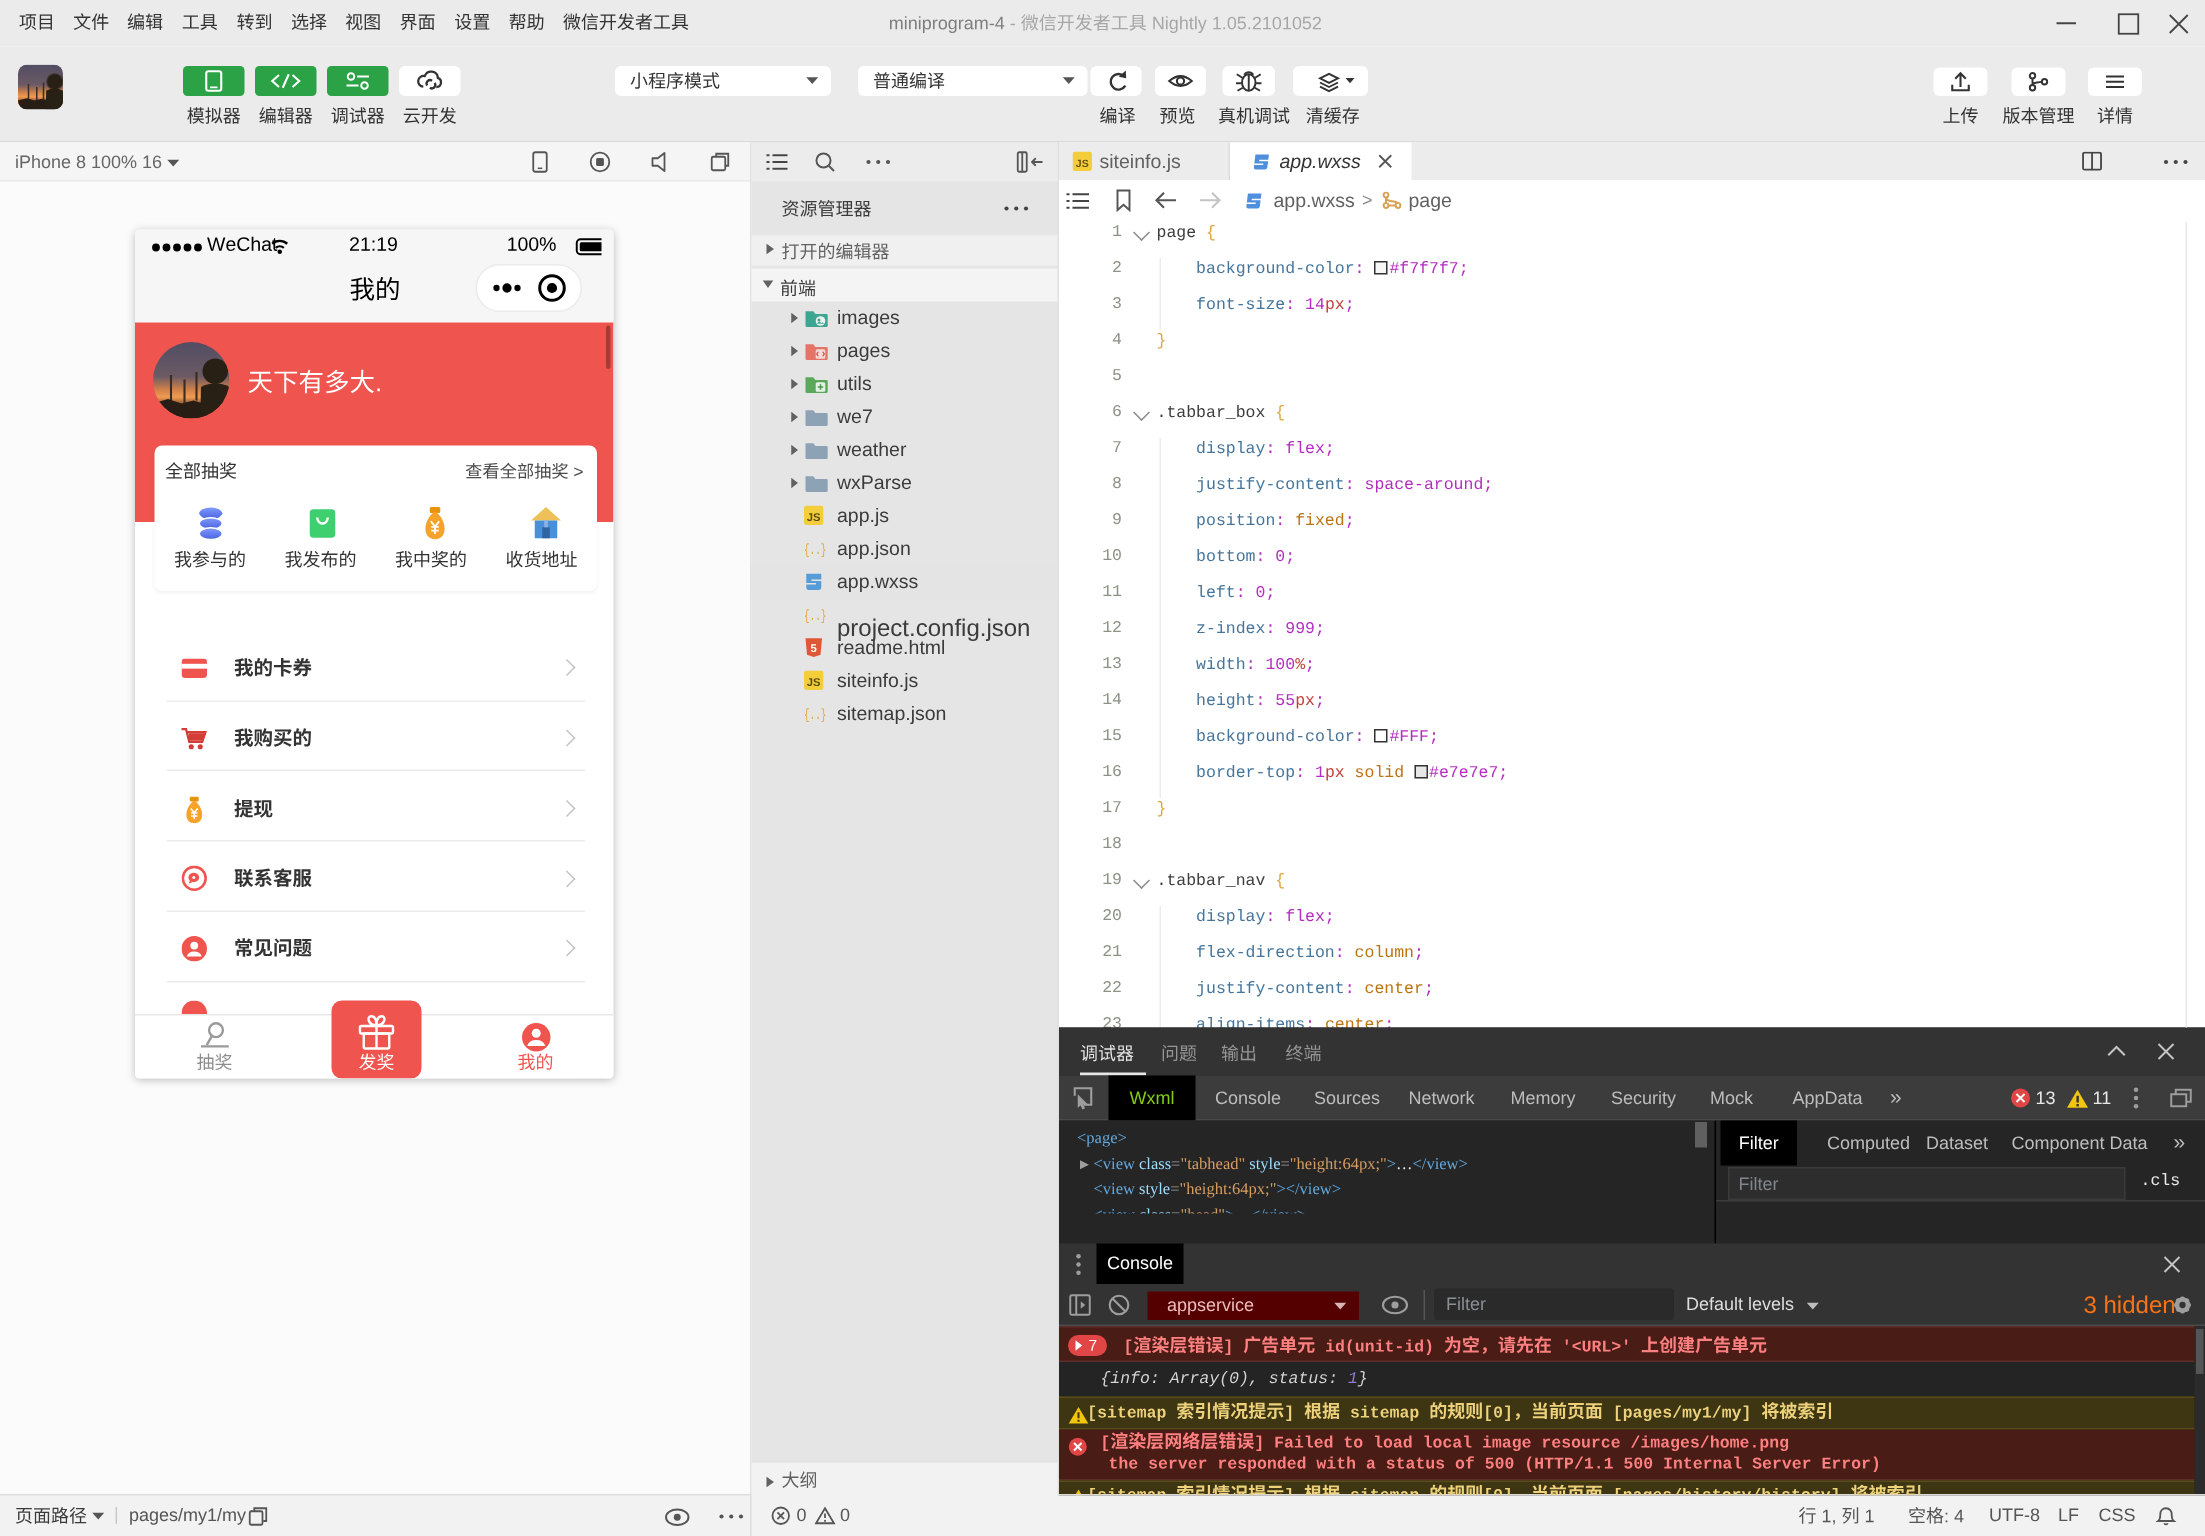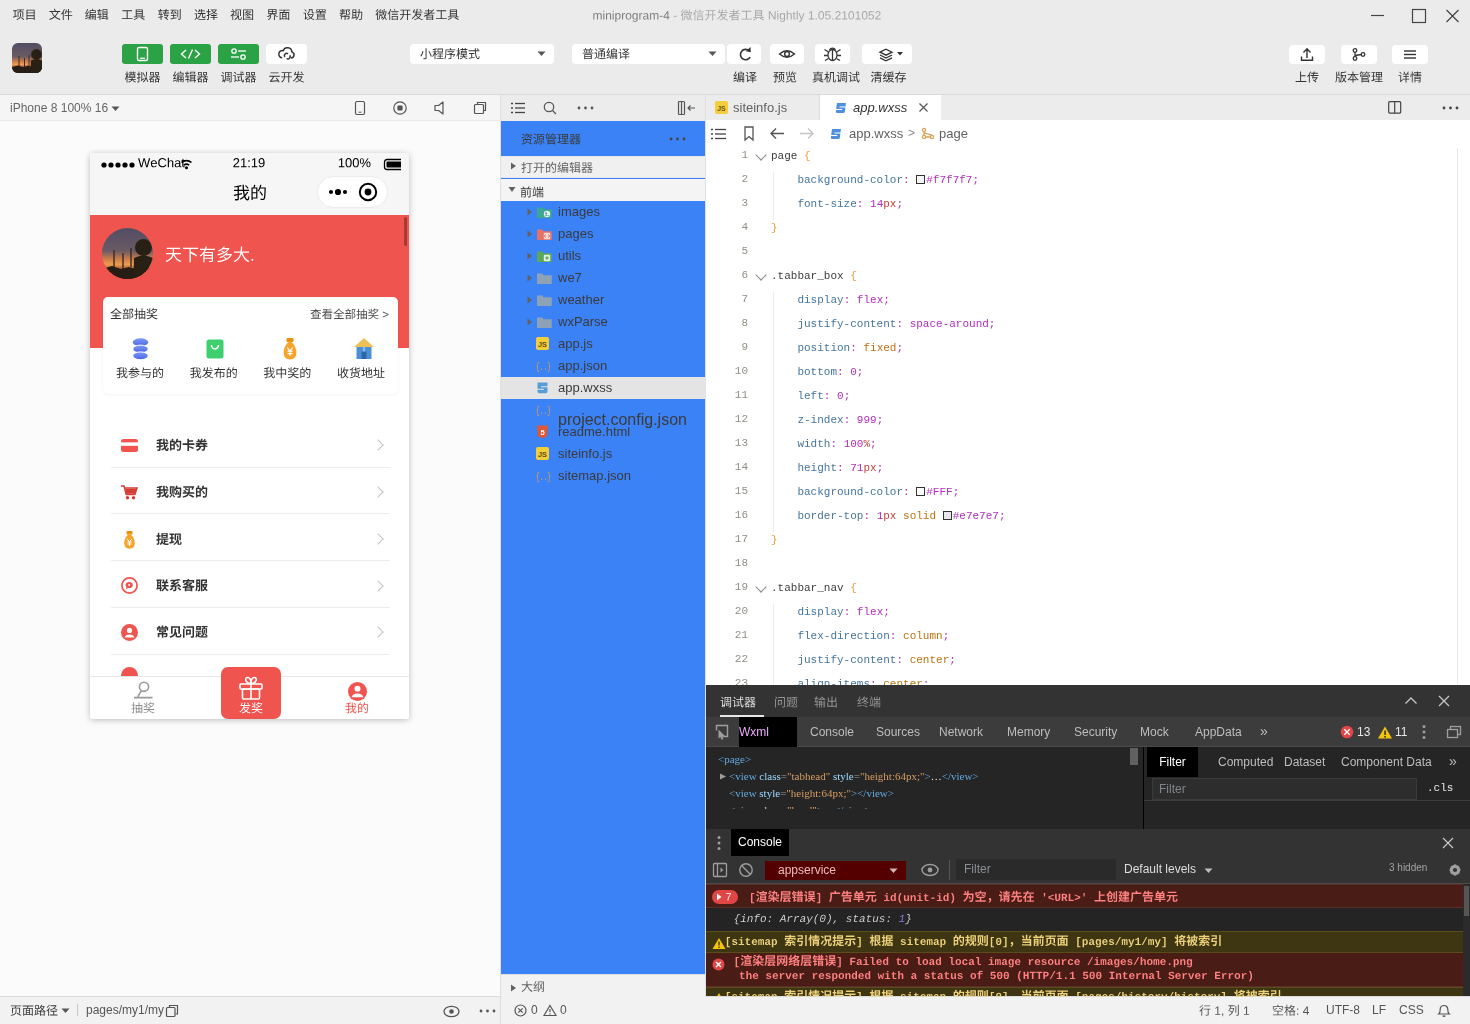--- a/index.html
+++ b/index.html
@@ -18,21 +18,21 @@
 #simbar { position:absolute; left:0; top:0; width:500px; height:26px; background:#f5f5f5; border-bottom:1px solid #eaeaea; }
 #phone { position:absolute; left:90px; top:58px; width:319px; height:566px; background:#fff; border-radius:3px; box-shadow:0 1px 6px rgba(0,0,0,0.25); overflow:hidden; }
 .phead { position:absolute; left:0; top:0; width:319px; height:62px; background:#f6f6f6; }
 .pred  { position:absolute; left:0; top:62px; width:319px; height:133px; background:#f0544f; }
 .pcard { position:absolute; background:#fff; border-radius:5px; }
 .psep  { position:absolute; height:1px; background:#ececec; }
 .chev  { position:absolute; width:8px; height:8px; border-top:1.5px solid #c3c3c3; border-right:1.5px solid #c3c3c3; transform:rotate(45deg); }
 #ptabbar { position:absolute; left:0; top:523px; width:319px; height:43px; background:#fff; border-top:1px solid #e7e7e7; }
 #pfajiang { position:absolute; left:131px; top:514px; width:60px; height:52px; background:#f0544f; border-radius:7px; }
 
-#tree { left:501px; top:95px; width:205px; height:902px; background:#3b82f6; border-right:1px solid #e0e0e0; }
+#tree { left:501px; top:95px; width:205px; height:902px; background:#e5e5e5; border-right:1px solid #e0e0e0; }
 #treebar { position:absolute; left:0; top:0; width:204px; height:26px; background:#ececec; }
 .trow { position:absolute; left:0; width:204px; height:22px; }
 
 #editor { left:706px; top:95px; width:764px; height:590px; background:#fff; }
 #tabs { position:absolute; left:0; top:0; width:764px; height:25px; background:#ececec; }
 .tab { position:absolute; top:0; height:25px; font-size:13px; }
 #crumb { position:absolute; left:0; top:25px; width:764px; height:28px; background:#fff; }
 #code { position:absolute; left:0; top:53px; width:764px; height:537px; background:#fff;
         font-family:"Liberation Mono",monospace; font-size:11px; }
 .cl { position:absolute; white-space:pre; line-height:16px; }
@@ -633,21 +633,21 @@
       <div class="cl" style="left:65px;top:192px">    <span class="pr">position</span><span class="pu">:</span> <span class="kw">fixed</span><span class="pu">;</span></div>
       <div class="ln" style="top:217px">10</div>
       <div class="cl" style="left:65px;top:216px">    <span class="pr">bottom</span><span class="pu">:</span> <span class="pu">0;</span></div>
       <div class="ln" style="top:241px">11</div>
       <div class="cl" style="left:65px;top:240px">    <span class="pr">left</span><span class="pu">:</span> <span class="pu">0;</span></div>
       <div class="ln" style="top:265px">12</div>
       <div class="cl" style="left:65px;top:264px">    <span class="pr">z-index</span><span class="pu">:</span> <span class="pu">999;</span></div>
       <div class="ln" style="top:289px">13</div>
       <div class="cl" style="left:65px;top:288px">    <span class="pr">width</span><span class="pu">:</span> <span class="pu">100</span><span class="un">%</span><span class="pu">;</span></div>
       <div class="ln" style="top:313px">14</div>
-      <div class="cl" style="left:65px;top:312px">    <span class="pr">height</span><span class="pu">:</span> <span class="pu">71</span><span class="un">px</span><span class="pu">;</span></div>
+      <div class="cl" style="left:65px;top:312px">    <span class="pr">height</span><span class="pu">:</span> <span class="pu">55</span><span class="un">px</span><span class="pu">;</span></div>
       <div class="ln" style="top:337px">15</div>
       <div class="cl" style="left:65px;top:336px">    <span class="pr">background-color</span><span class="pu">:</span> <span class="sw" style="background:#ffffff"></span><span class="pu">#FFF;</span></div>
       <div class="ln" style="top:361px">16</div>
       <div class="cl" style="left:65px;top:360px">    <span class="pr">border-top</span><span class="pu">:</span> <span class="pu">1</span><span class="un">px</span> <span class="kw">solid</span> <span class="sw" style="background:#e7e7e7"></span><span class="pu">#e7e7e7;</span></div>
       <div class="ln" style="top:385px">17</div>
       <div class="cl" style="left:65px;top:384px"><span class="br">}</span></div>
       <div class="ln" style="top:409px">18</div>
       <div class="ln" style="top:433px">19</div>
       <div class="fold" style="left:51px;top:435px"></div>
       <div class="cl" style="left:65px;top:432px"><span class="sel">.tabbar_nav</span> <span class="br">{</span></div>
@@ -671,21 +671,21 @@
     <svg class="abs" style="left:731px;top:9px" width="14" height="14">
         <path d="M2 2 L12 12 M12 2 L2 12" stroke="#c5c5c5" stroke-width="1.3"></path>
       </svg>
   </div>
   <div id="dtoolbar">
     <svg class="abs" style="left:8px;top:6px" width="20" height="18">
         <path d="M2.5 7.5 L2.5 2.5 L13.5 2.5 L13.5 13.5 L8.5 13.5" fill="none" stroke="#9e9e9e" stroke-width="1.4"></path>
         <path d="M4.5 6.5 L11 13 L8.2 13.3 L9.4 15.9 L7.6 16.7 L6.4 14 L4.5 15.5 Z" fill="#9e9e9e"></path>
       </svg>
     <div class="abs" style="left:33px;top:0;width:58px;height:30px;background:#000"></div>
-    <div class="dtab" style="left:33px;top:8px;width:58px;text-align:left;color:#f0abfc">Wxml</div>
+    <div class="dtab" style="left:33px;top:8px;width:58px;text-align:center;color:#84cc16">Wxml</div>
     <div class="dtab" style="left:104px;top:8px">Console</div>
     <div class="dtab" style="left:170px;top:8px">Sources</div>
     <div class="dtab" style="left:233px;top:8px">Network</div>
     <div class="dtab" style="left:301px;top:8px">Memory</div>
     <div class="dtab" style="left:368px;top:8px">Security</div>
     <div class="dtab" style="left:434px;top:8px">Mock</div>
     <div class="dtab" style="left:489px;top:8px">AppData</div>
     <div class="dtab" style="left:554px;top:6px;font-size:14px">»</div>
     <svg class="abs" style="left:634px;top:8px" width="15" height="15">
         <circle cx="7" cy="7" r="6.3" fill="#e04646"></circle>
@@ -760,21 +760,21 @@
     <svg class="abs" style="left:215px;top:7px" width="18" height="14">
         <ellipse cx="9" cy="7" rx="8" ry="5.5" fill="none" stroke="#9e9e9e" stroke-width="1.4"></ellipse>
         <circle cx="9" cy="7" r="2.4" fill="#9e9e9e"></circle>
       </svg>
     <div class="abs" style="left:243px;top:4px;width:1px;height:20px;background:#555"></div>
     <div class="abs" style="left:250px;top:3px;width:160px;height:21px;background:#2a2a2b;border-radius:2px;color:#8a8f94;font-size:12px;line-height:21px;padding-left:8px">Filter</div>
     <div class="abs" style="left:418px;top:6px;color:#dedede;font-size:12px">Default levels</div>
     <svg class="abs" style="left:498px;top:12px" width="9" height="6">
         <path d="M0.5 0.5 L4.5 5 L8.5 0.5" fill="#bdbdbd"></path>
       </svg>
-    <div class="abs" style="left:683px;top:6px;color:#a3a3a3;font-size:10px">3 hidden</div>
+    <div class="abs" style="left:683px;top:6px;color:#f97316;font-size:16px">3 hidden</div>
     <svg class="abs" style="left:741px;top:6px" width="16" height="16">
         <rect x="3.4" y="3.4" width="9.2" height="9.2" rx="2.4" fill="#9e9e9e"></rect>
         <rect x="3.4" y="3.4" width="9.2" height="9.2" rx="2.4" fill="#9e9e9e" transform="rotate(45 8 8)"></rect>
         <circle cx="8" cy="8" r="2.1" fill="#333"></circle>
       </svg>
   </div>
   <div id="messages">
     <div class="mrow" style="top:0;height:24px;background:#4a1c16;border-top:1px solid #5c2e29;border-bottom:1px solid #5c2e29">
       <div class="abs" style="left:6px;top:5px;width:26px;height:14px;background:#e04646;border-radius:7px">
         <svg width="26" height="14">

